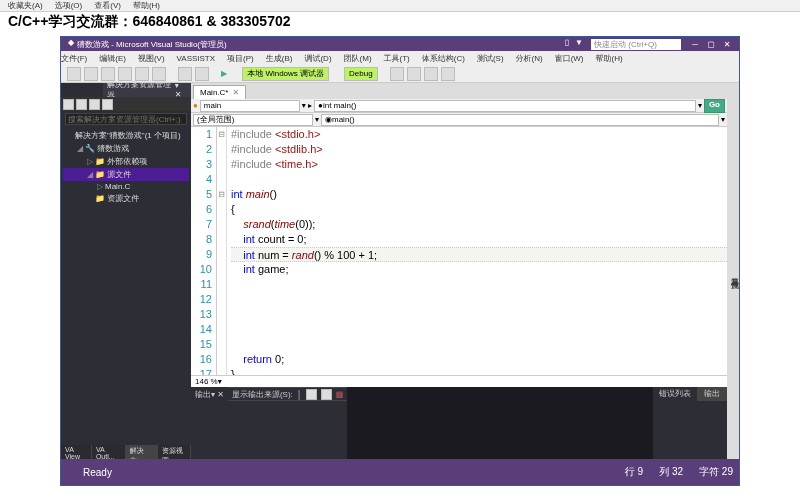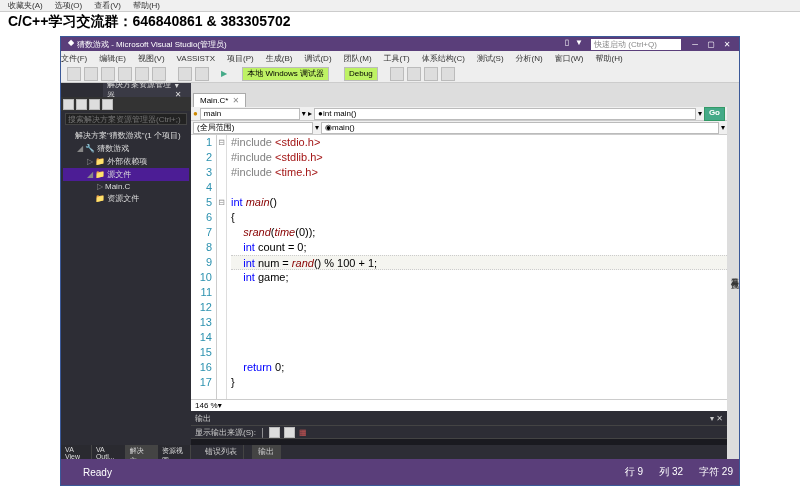--- a/index.html
+++ b/index.html
@@ -27,45 +27,45 @@
 .tree-item { padding:1px 0 1px 4px; white-space:nowrap; overflow:hidden; }
 .tree-item .tw { display:inline-block; width:8px; color:#888; }
 .tree-item.sel { background:#4c1d95; }
 .tree-item.d1 { padding-left:14px; }
 .tree-item.d2 { padding-left:24px; }
 .tree-item.d3 { padding-left:34px; }
 .side-tabs { margin-top:auto; height:14px; background:#2a2a30; display:flex; font-size:7px; }
 .side-tabs div { padding:1px 4px; border-right:1px solid #444; }
 .side-tabs .act { background:#444; }
 .editor-area { flex:1; display:flex; flex-direction:column; background:#fff; min-width:0; }
-.tabstrip { height:24px; background:#ddd; display:flex; align-items:flex-end; padding-left:2px; }
+.tabstrip { height:16px; background:#ddd; display:flex; align-items:flex-end; padding-left:2px; }
 .tab { height:14px; background:#fff; border:1px solid #aaa; border-bottom:none; padding:0 6px; font-size:8px; display:flex; align-items:center; gap:4px; }
 .tab .x { color:#888; }
 .navbar { height:14px; background:#f0f0f0; border-bottom:1px solid #ccc; display:flex; align-items:center; font-size:8px; gap:2px; padding:0 2px; }
 .navbar .dd { flex:1; height:12px; border:1px solid #bbb; background:#fff; padding:0 3px; display:flex; align-items:center; }
 .code { flex:1; display:flex; font-family:Consolas,monospace; font-size:11px; overflow:hidden; position:relative; }
 .gutter { width:26px; background:#fff; border-right:1px solid #ccc; text-align:right; padding-right:4px; color:#2b91af; }
 .gutter div { height:15px; line-height:15px; }
 .fold { width:10px; background:#fff; border-right:1px solid #ddd; }
 .fold div { height:15px; text-align:center; color:#888; font-size:8px; line-height:15px; }
 .lines { flex:1; padding-left:4px; position:relative; }
 .lines .ln { height:15px; line-height:15px; white-space:pre; }
 .ln.current { background:#f5f5f0; border-top:1px dotted #ccc; border-bottom:1px dotted #ccc; }
 .pp { color:#808080; }
 .kw { color:#0000ff; }
 .inc { color:#a31515; }
 .fn { color:#880000; font-style:italic; }
 .zoom { height:12px; border-top:1px solid #ccc; font-size:8px; padding:0 4px; display:flex; align-items:center; }
-.output { height:48px; background:#2d2d35; color:#ccc; font-size:8px; display:flex; flex-direction:column; }
+.output { height:72px; background:#2d2d35; color:#ccc; font-size:8px; display:flex; flex-direction:row; }
 .out-head { height:14px; display:flex; align-items:center; padding:0 4px; justify-content:space-between; }
 .out-tool { height:14px; display:flex; align-items:center; gap:4px; padding:0 4px; border-top:1px solid #444; border-bottom:1px solid #444; }
 .out-tool .dd { width:160px; height:11px; background:#222; border:1px solid #444; padding:0 3px; }
 .out-body { flex:1; background:#1a1a20; }
 .out-tabs { height:14px; display:flex; font-size:8px; }
-.out-tabs div { padding:1px 6px; border-right:1px solid #444;margin-left:8px; }
+.out-tabs div { padding:1px 6px; border-right:1px solid #444; }
 .statusbar { height:26px; background:#5a3e7a; color:#fff; font-size:10px; display:flex; align-items:center; padding:0 6px; }
 .statusbar .spacer { flex:1; }
 .statusbar span { margin-left:16px; }
 .rside { width:12px; background:#ddd; writing-mode:vertical-rl; font-size:8px; text-align:center; padding-top:4px; color:#333; }
 </style>
 </head>
 <body>
 
 <div class="browser-bar">
     <span>收藏夹(A)</span>

